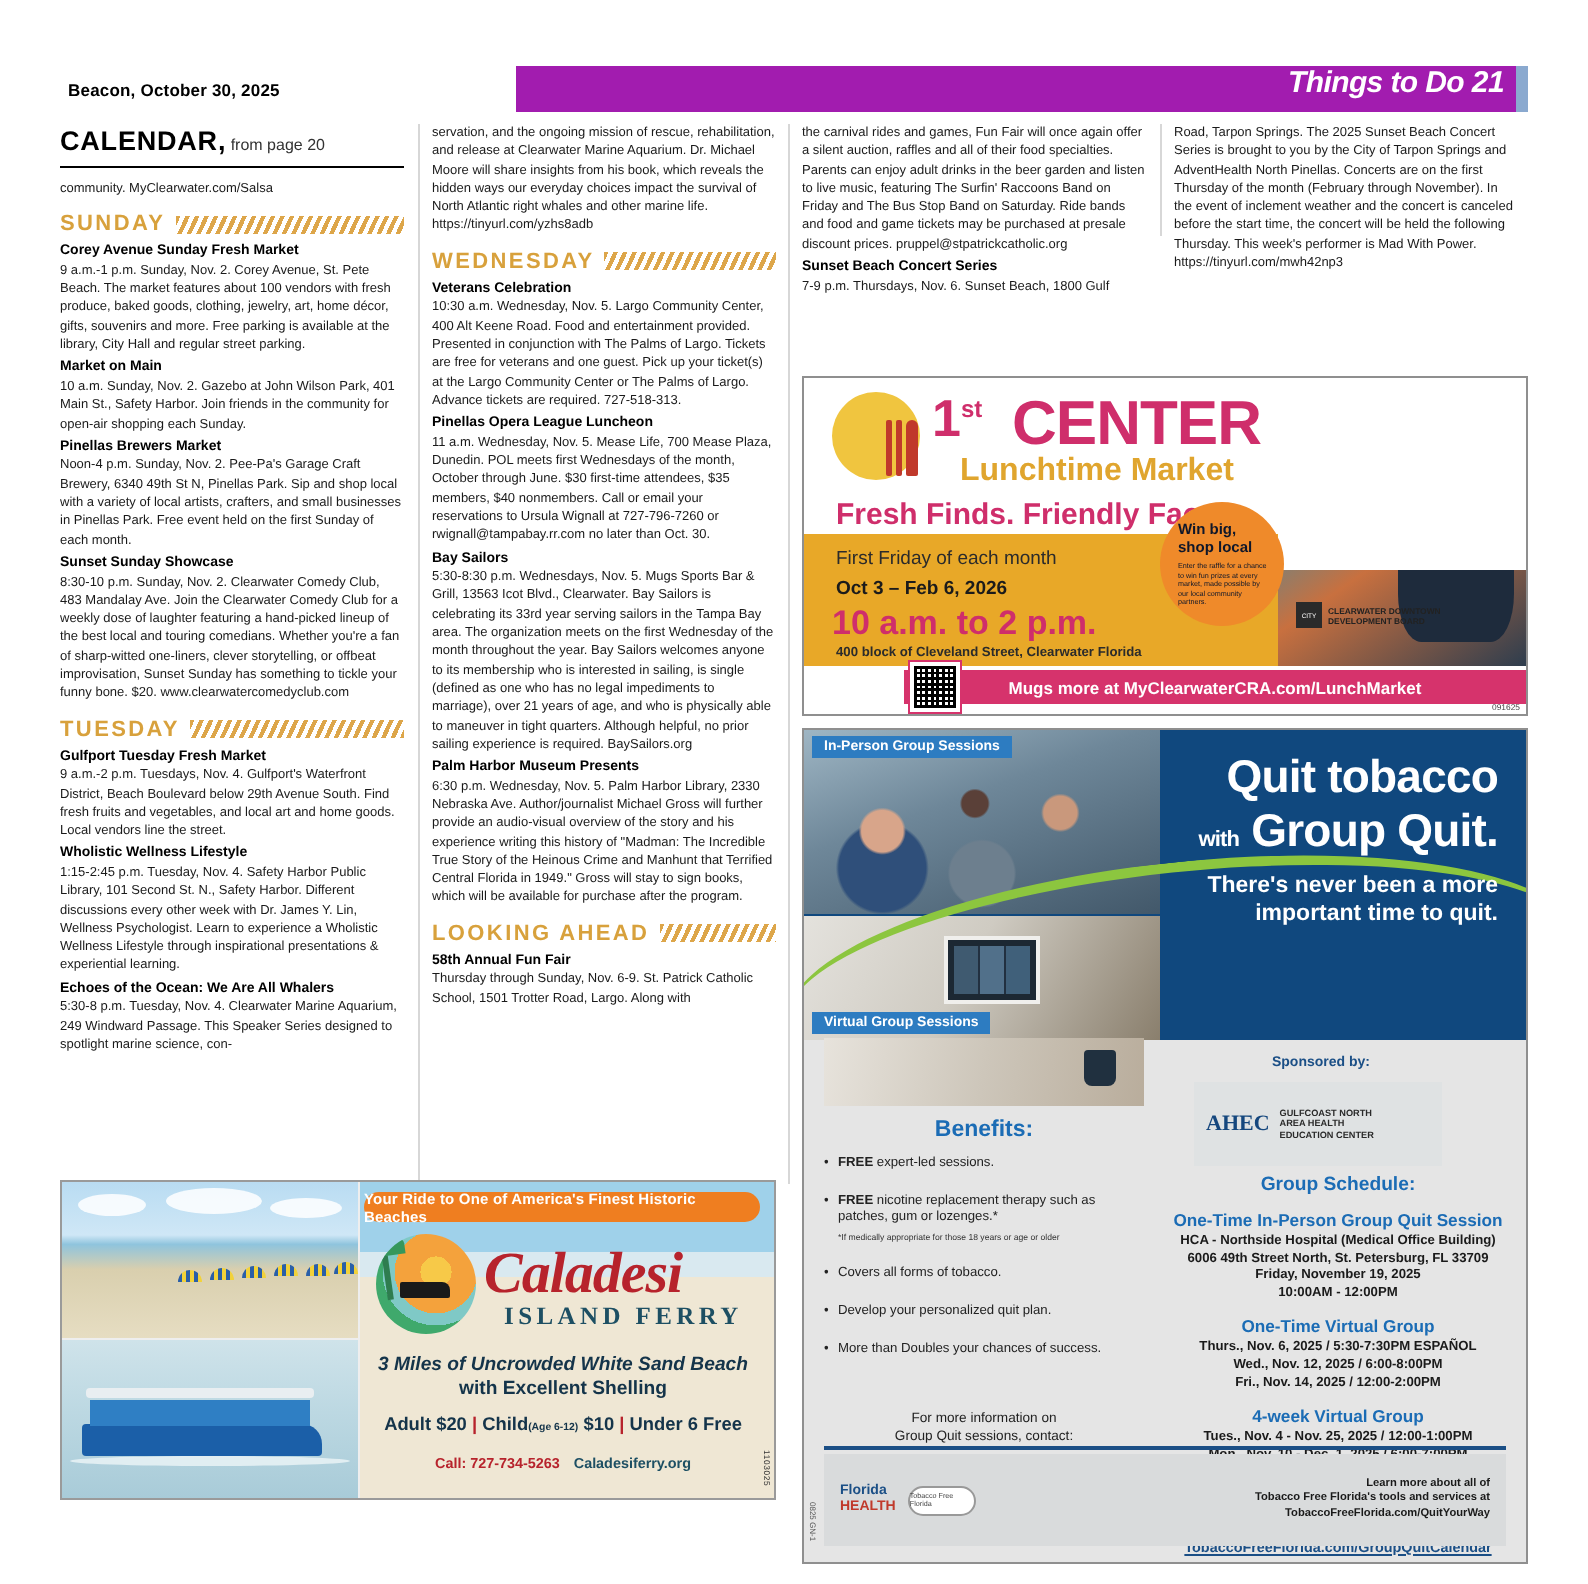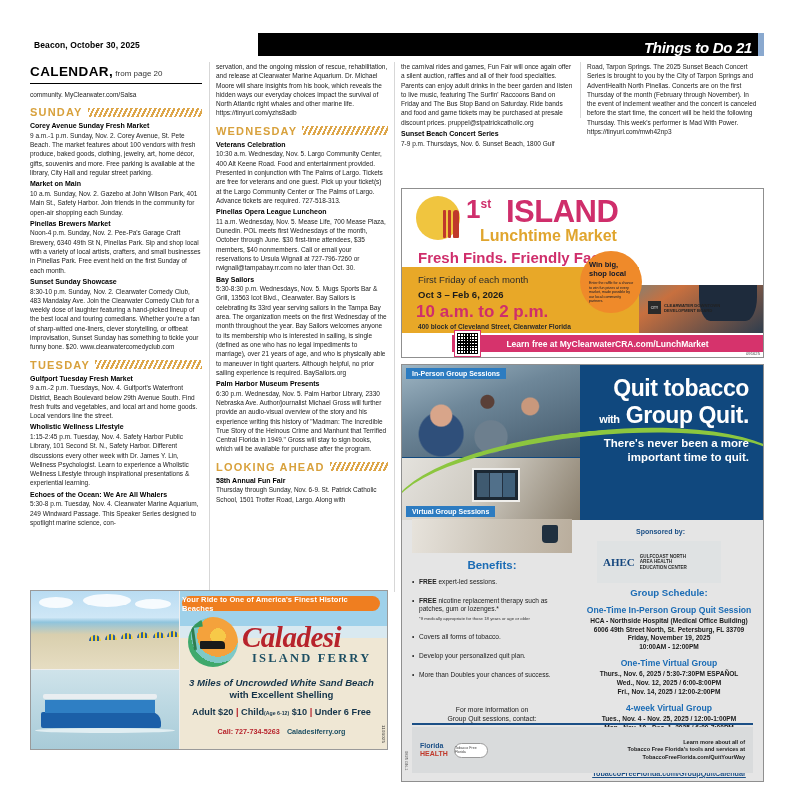--- a/index.html
+++ b/index.html
@@ -12,22 +12,22 @@
   .page { position: relative; width: 794px; height: 792px; background: #fff; }
 
   
   .masthead { position: absolute; left: 30px; top: 33px; width: 734px; height: 23px; display: flex; }
   .masthead-left {
     flex: 0 0 228px; background: #ffffff; color: #000;
     font-size: 8.5px; font-weight: bold; letter-spacing: .1px;
     display: flex; align-items: center; padding-left: 4px;
   }
   .masthead-right {
-    flex: 1; background: #000000; position: relative;
-    display: flex; align-items: flex-end; justify-content: flex-end; padding-right: 12px;
+    flex: 1; background: #a21caf; position: relative;
+    display: flex; align-items: flex-start; justify-content: flex-end; padding-right: 12px;
   }
   .masthead-right span {
     color: #fff; font-size: 15px; font-weight: bold; font-style: italic; letter-spacing: -0.3px;
   }
   .masthead-right::after{
     content:""; position:absolute; right:0; top:0; width:6px; height:100%;
     background:#8aa9cf;
   }
 
   
@@ -443,21 +443,21 @@
       <div class="fri-photo"></div>
       <div class="fri-top">
         <div class="fri-plate">
           <div class="fri-utensils">
             <span class="fri-u" style="left:1px;top:0;height:28px"></span>
             <span class="fri-u" style="left:6px;top:0;height:28px"></span>
             <span class="fri-u" style="left:11px;top:0;height:28px;width:6px;border-radius:3px 3px 1px 1px"></span>
           </div>
         </div>
         <div class="fri-1st"><span>1</span><sup>st</sup></div>
-        <div class="fri-friday">ISLAND</div>
+        <div class="fri-friday">CENTER</div>
         <div class="fri-lunch">Lunchtime Market</div>
         <div class="fri-fresh">Fresh Finds. Friendly Faces.</div>
       </div>
       <div class="fri-band">
         <div class="fri-b1">First Friday of each month</div>
         <div class="fri-b2">Oct 3 – Feb 6, 2026</div>
         <div class="fri-b3">10 a.m. to 2 p.m.</div>
         <div class="fri-b4">400 block of Cleveland Street, Clearwater Florida</div>
       </div>
       <div class="fri-circle">
@@ -466,21 +466,21 @@
         <div class="t2">Enter the raffle for a chance to win fun prizes at every market, made possible by our local community partners.</div>
       </div>
       <div class="fri-cra">
         <span class="sq">CITY</span>
         <span class="tx">
           <span>CLEARWATER DOWNTOWN</span><br><span>DEVELOPMENT BOARD</span>
         </span>
       </div>
       <div class="fri-bottom">
         <div class="fri-pinkbar">
-          <span>Learn free at MyClearwaterCRA.com/LunchMarket</span>
+          <span>Mugs more at MyClearwaterCRA.com/LunchMarket</span>
         </div>
         <div class="fri-qr">
             <i></i>
           </div>
         <div class="fri-code">091625</div>
       </div>
     </div>
 
     <div class="ad-quit">
       <div class="q-hero">

